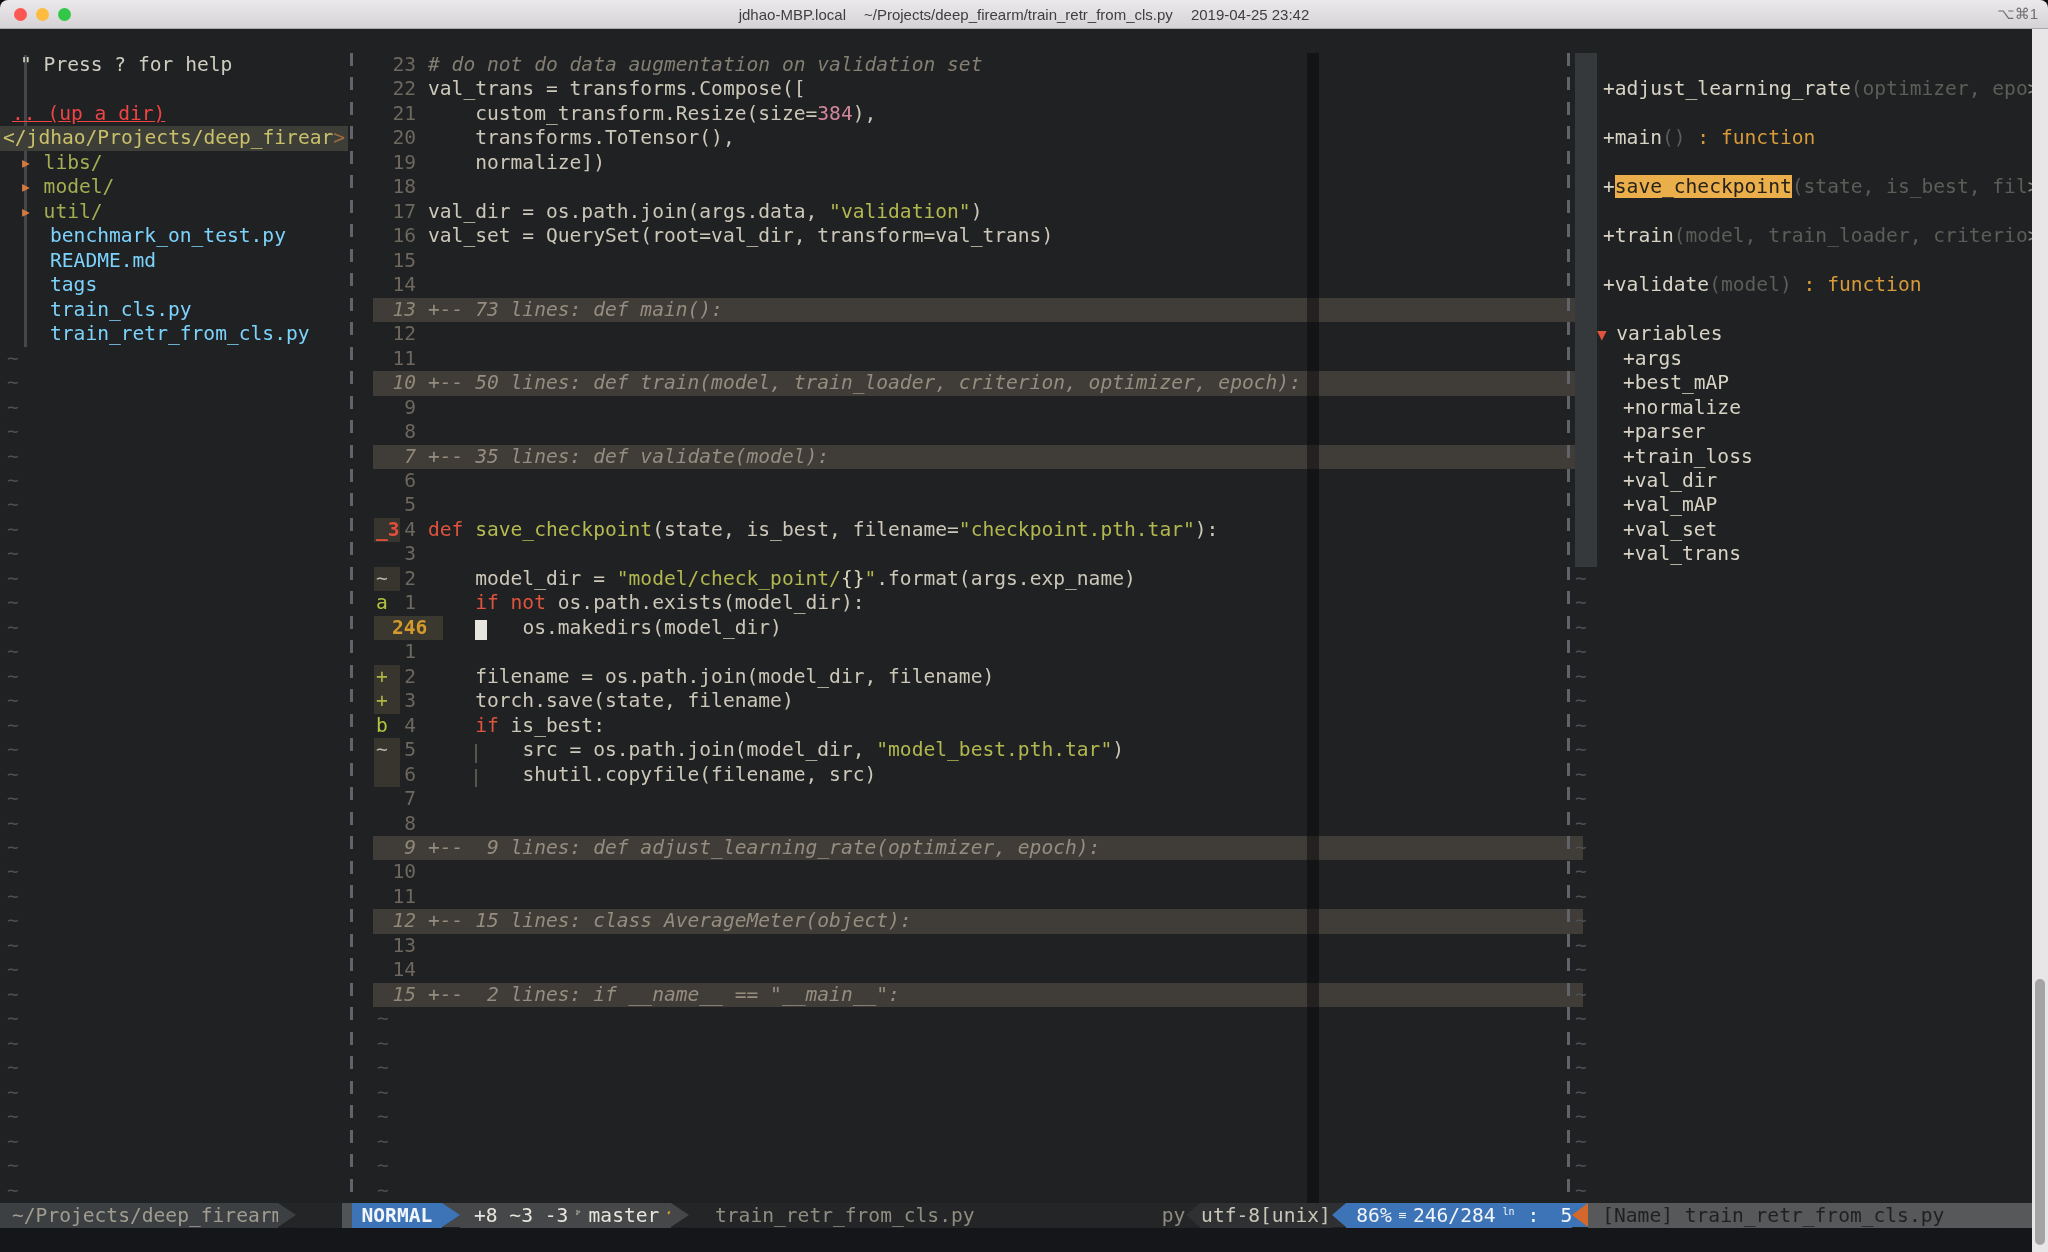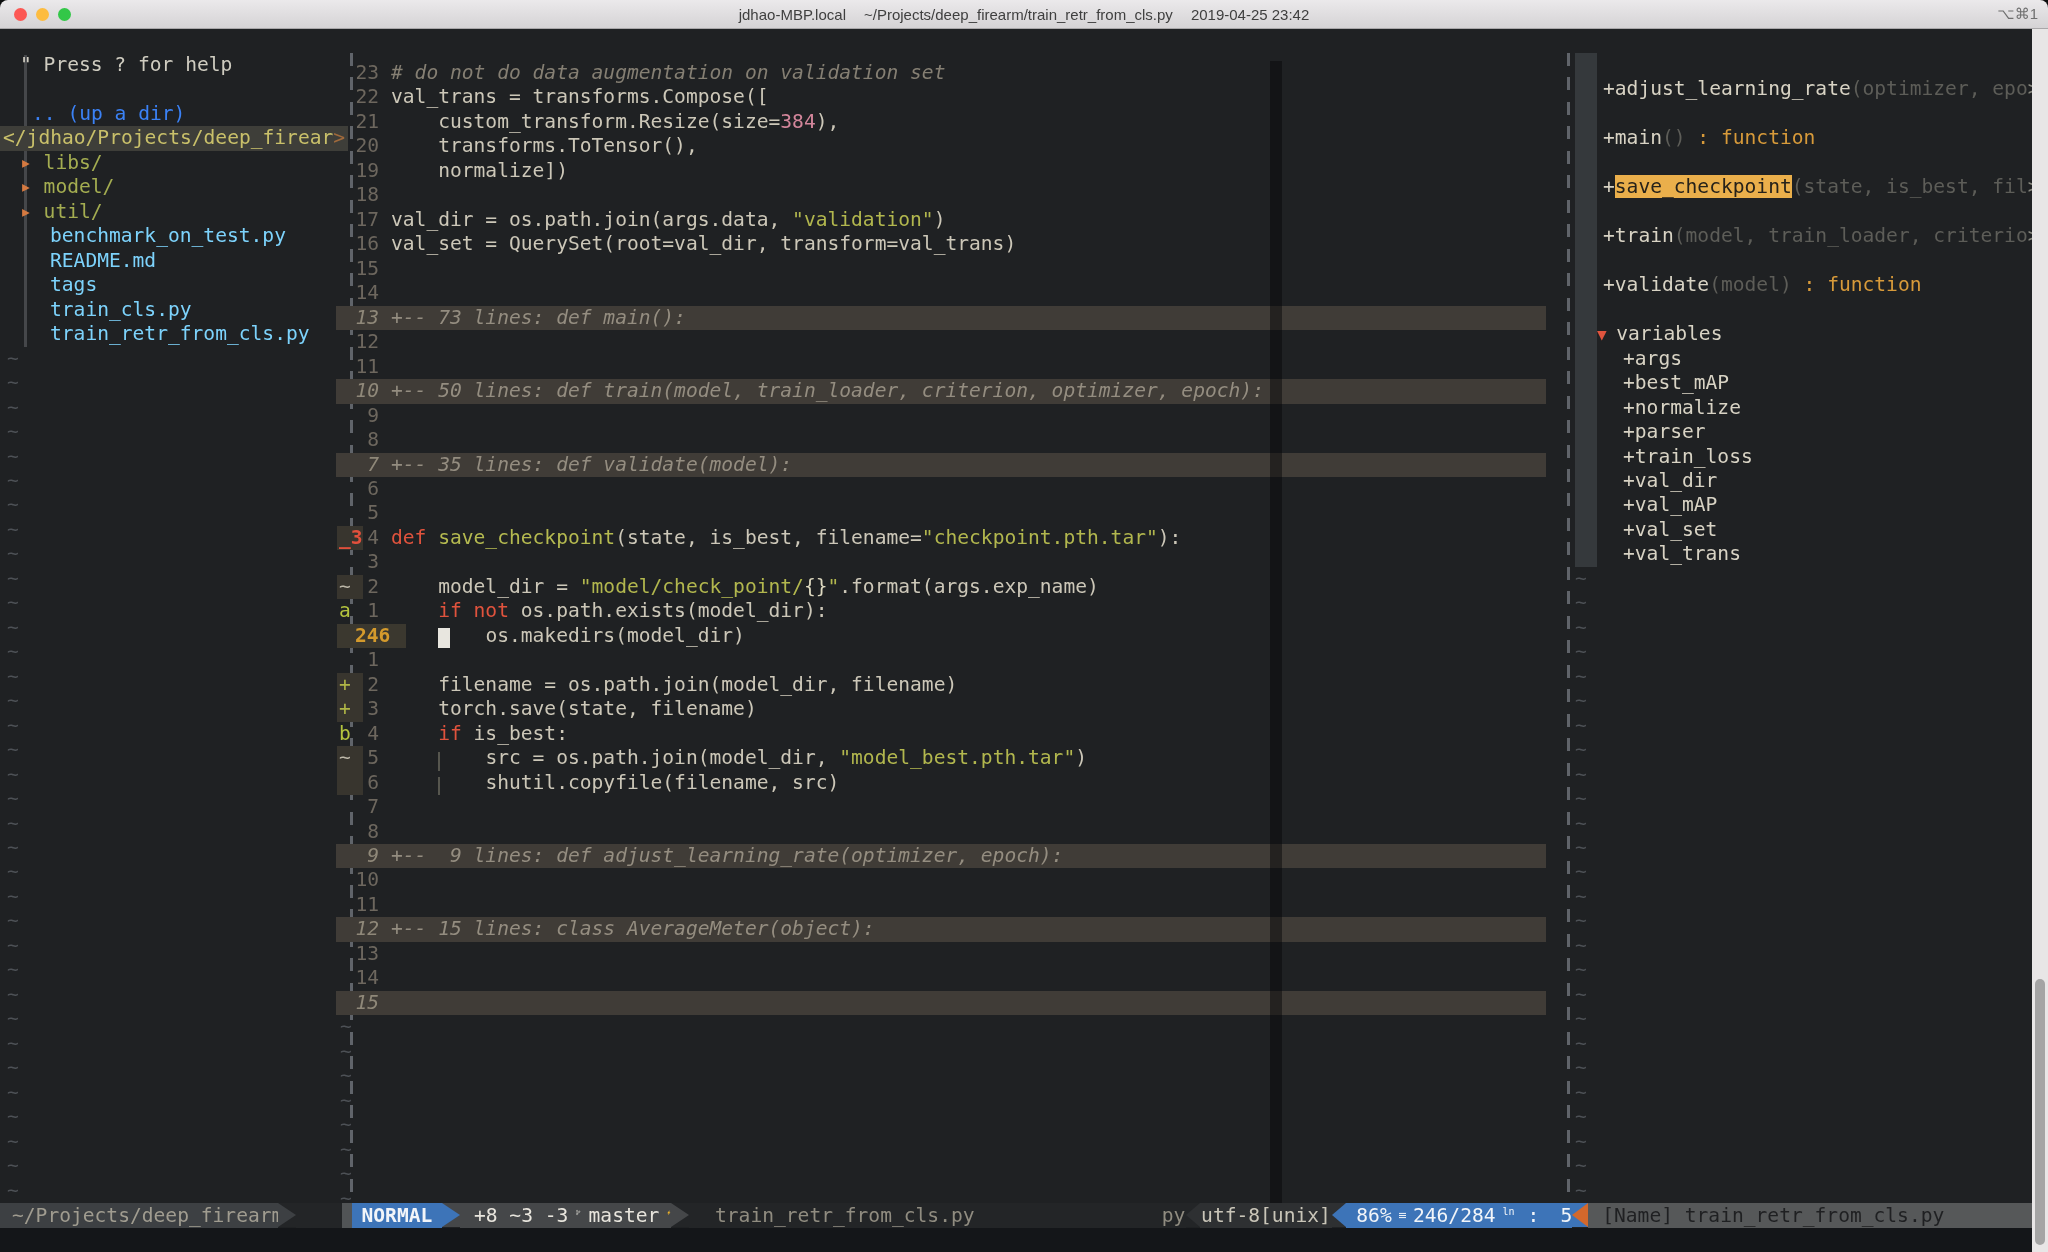--- a/index.html
+++ b/index.html
@@ -33,35 +33,35 @@
   .buffers { color:#d0ccc0; line-height:24px; }
 
   
   .content { position:absolute; top:24px; left:0; width:2048px; height:1150px; overflow:hidden; }
   .row { height:24.47px; line-height:24.47px; white-space:pre; position:relative; overflow:hidden; }
 
   
   .nerdtree { position:absolute; left:0; top:0; width:348px; height:1150px; overflow:hidden; }
   .nt-indentline { position:absolute; left:24px; top:2px; width:3px; height:292px; background:#45474a; }
   .nt-help { color:#cfccc0; padding-left:20px; }
-  .nt-updir { color:#3b82f6; padding-left:32px; }
+  .nt-updir { color:#ef4444; padding-left:12px;text-decoration:underline; }
   .nt-root { background:#3e3e39; color:#c9c06a; padding-left:3px; }
   .nt-root .trunc { position:absolute; right:3px; color:#a06a3c; }
   .nt-dir { padding-left:20px; }
   .nt-dir .arrow { color:#d57a41; }
   .nt-dir .dname { color:#a4ad51; }
   .nt-file { padding-left:50px; color:#7dd3fc; }
   .tilde { color:#4d5156; padding-left:7px; }
 
   
   .vsep { position:absolute; top:0; width:3px; height:1150px;
           background:repeating-linear-gradient(180deg,#60646a 0px,#60646a 13px,transparent 13px,transparent 24.47px); }
 
   
-  .codewin { position:absolute; left:336px; top:0; width:1210px; height:1150px; overflow:hidden;margin-top:8px; }
+  .codewin { position:absolute; left:373px; top:0; width:1210px; height:1150px; overflow:hidden; }
   .colorcolumn { position:absolute; left:934px; top:0; width:12px; height:1150px; background:rgba(8,8,10,0.5); z-index:5; }
   .crow { padding-left:55px; }
   .crow.fold { background:#403c37; }
   .lnum { position:absolute; left:0; top:0; width:43px; text-align:right; color:#6d675e; }
   .crow.fold .lnum { color:#8f8879; font-style:italic; }
   .lnum.curn { text-align:left; padding-left:19px; width:69px; color:#d49a2c; font-weight:bold; z-index:2; }
   .curbg { position:absolute; left:1px; top:0; width:69px; height:24.47px; background:#3b382f; }
   .sbg { position:absolute; left:1px; top:0; width:26px; height:24.47px; background:#38352e; }
   .sg { position:absolute; left:3px; top:0; z-index:2; }
   .sg.del { color:#e2503c; font-weight:bold; }
@@ -233,21 +233,21 @@
             <div class="crow row"><div class="sbg"></div><span class="sg ch">~</span><span class="lnum">5</span><span class="tx">    </span><span class="guide"> </span><span class="tx">   </span><span class="tx">src = os.path.join(model_dir, </span><span class="st">"model_best.pth.tar"</span><span class="tx">)</span></div>
             <div class="crow row"><div class="sbg"></div><span class="lnum">6</span><span class="tx">    </span><span class="guide"> </span><span class="tx">   </span><span class="tx">shutil.copyfile(filename, src)</span></div>
             <div class="crow row"><span class="lnum">7</span></div>
             <div class="crow row"><span class="lnum">8</span></div>
             <div class="crow row fold"><span class="lnum">9</span><span class="fold-text">+--  9 lines: def adjust_learning_rate(optimizer, epoch):</span></div>
             <div class="crow row"><span class="lnum">10</span></div>
             <div class="crow row"><span class="lnum">11</span></div>
             <div class="crow row fold"><span class="lnum">12</span><span class="fold-text">+-- 15 lines: class AverageMeter(object):</span></div>
             <div class="crow row"><span class="lnum">13</span></div>
             <div class="crow row"><span class="lnum">14</span></div>
-            <div class="crow row fold"><span class="lnum">15</span></div>
+            <div class="crow row fold"><span class="lnum">15</span><span class="fold-text">+--  2 lines: if __name__ == "__main__":</span></div>
             <div class="crow row" style="padding-left: 0px;"><span class="tilde">~</span></div>
             <div class="crow row" style="padding-left: 0px;"><span class="tilde">~</span></div>
             <div class="crow row" style="padding-left: 0px;"><span class="tilde">~</span></div>
             <div class="crow row" style="padding-left: 0px;"><span class="tilde">~</span></div>
             <div class="crow row" style="padding-left: 0px;"><span class="tilde">~</span></div>
             <div class="crow row" style="padding-left: 0px;"><span class="tilde">~</span></div>
             <div class="crow row" style="padding-left: 0px;"><span class="tilde">~</span></div>
             <div class="crow row" style="padding-left: 0px;"><span class="tilde">~</span></div>
           </div>
         <div class="colorcolumn"></div>

